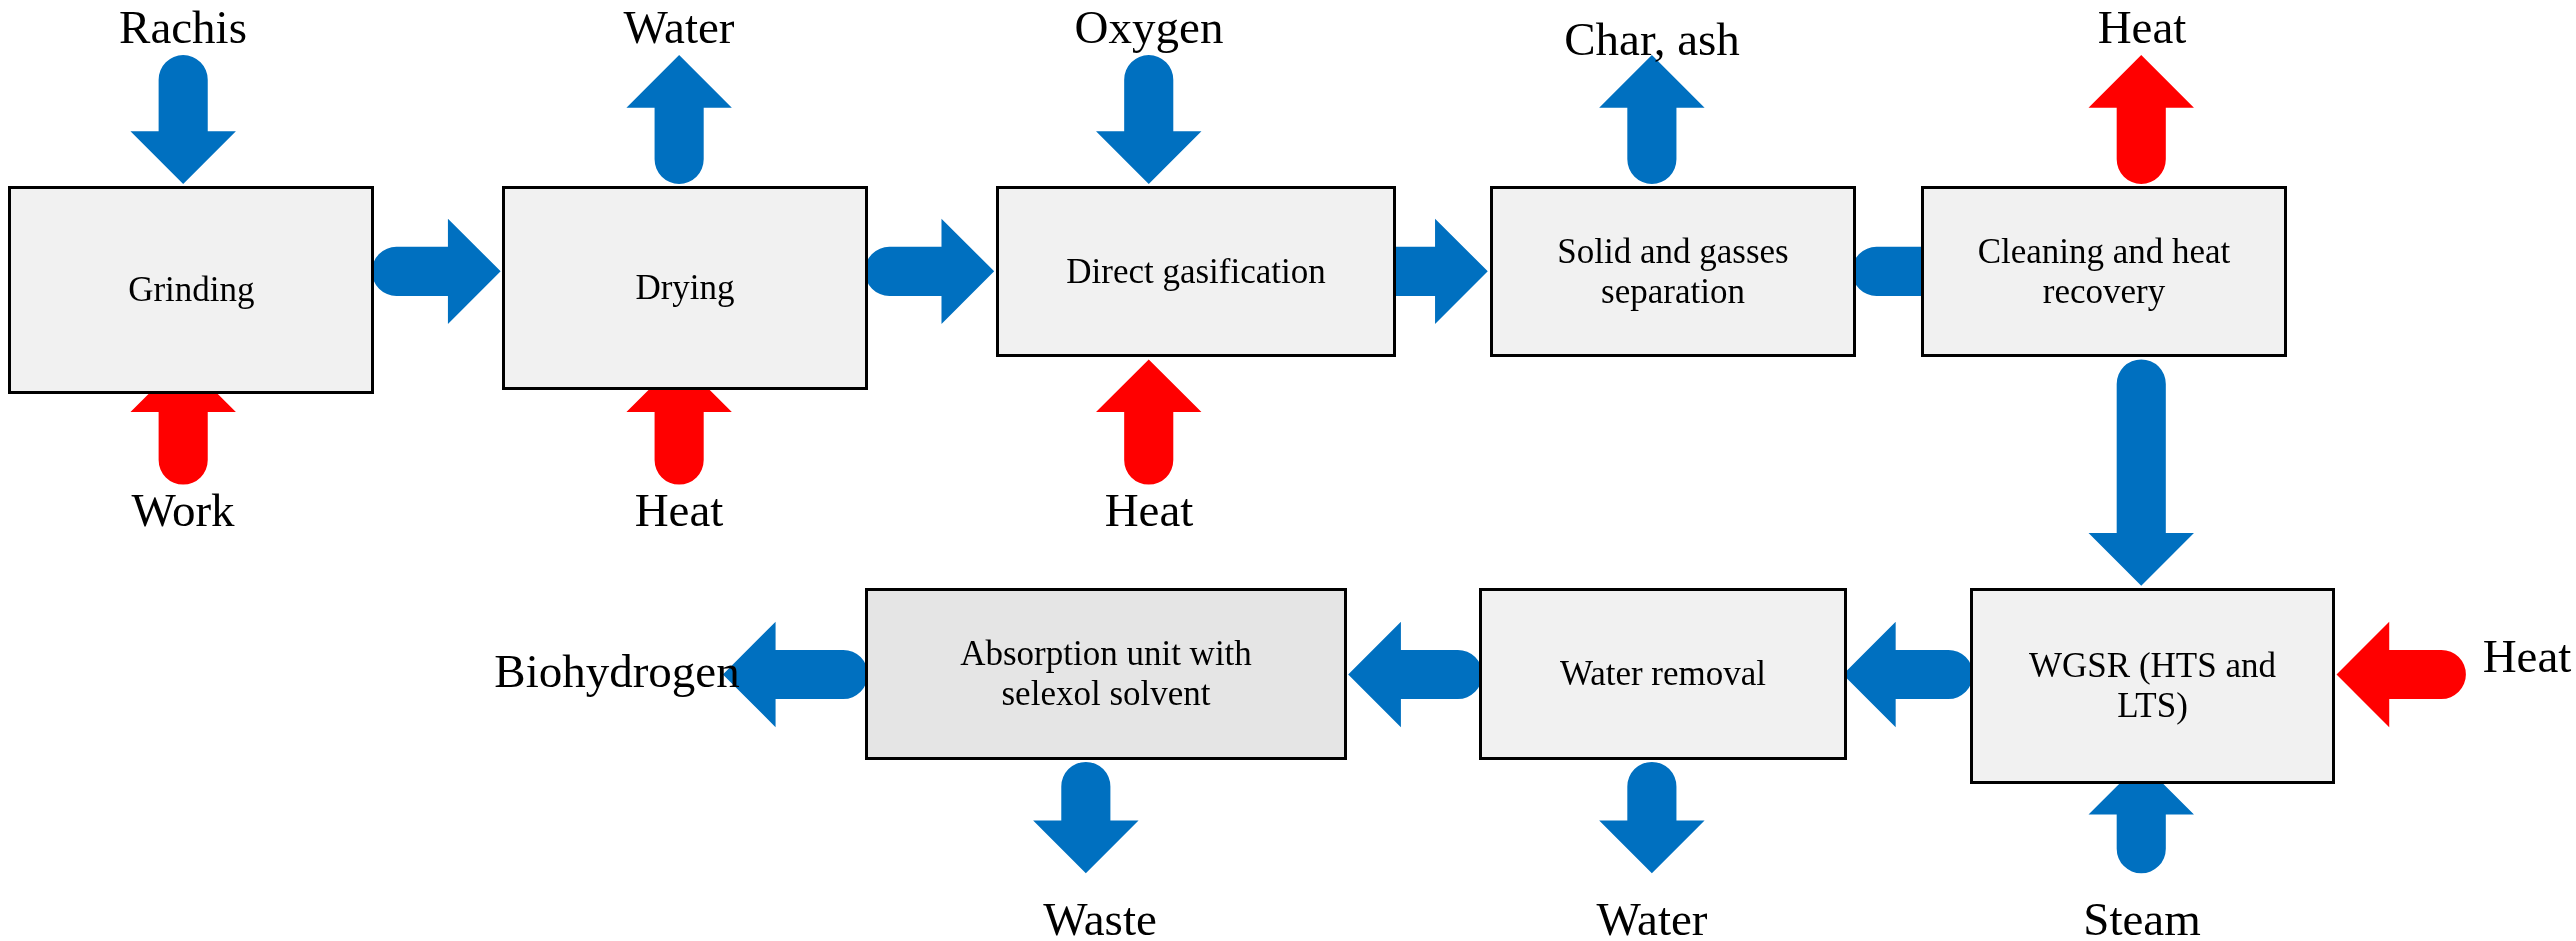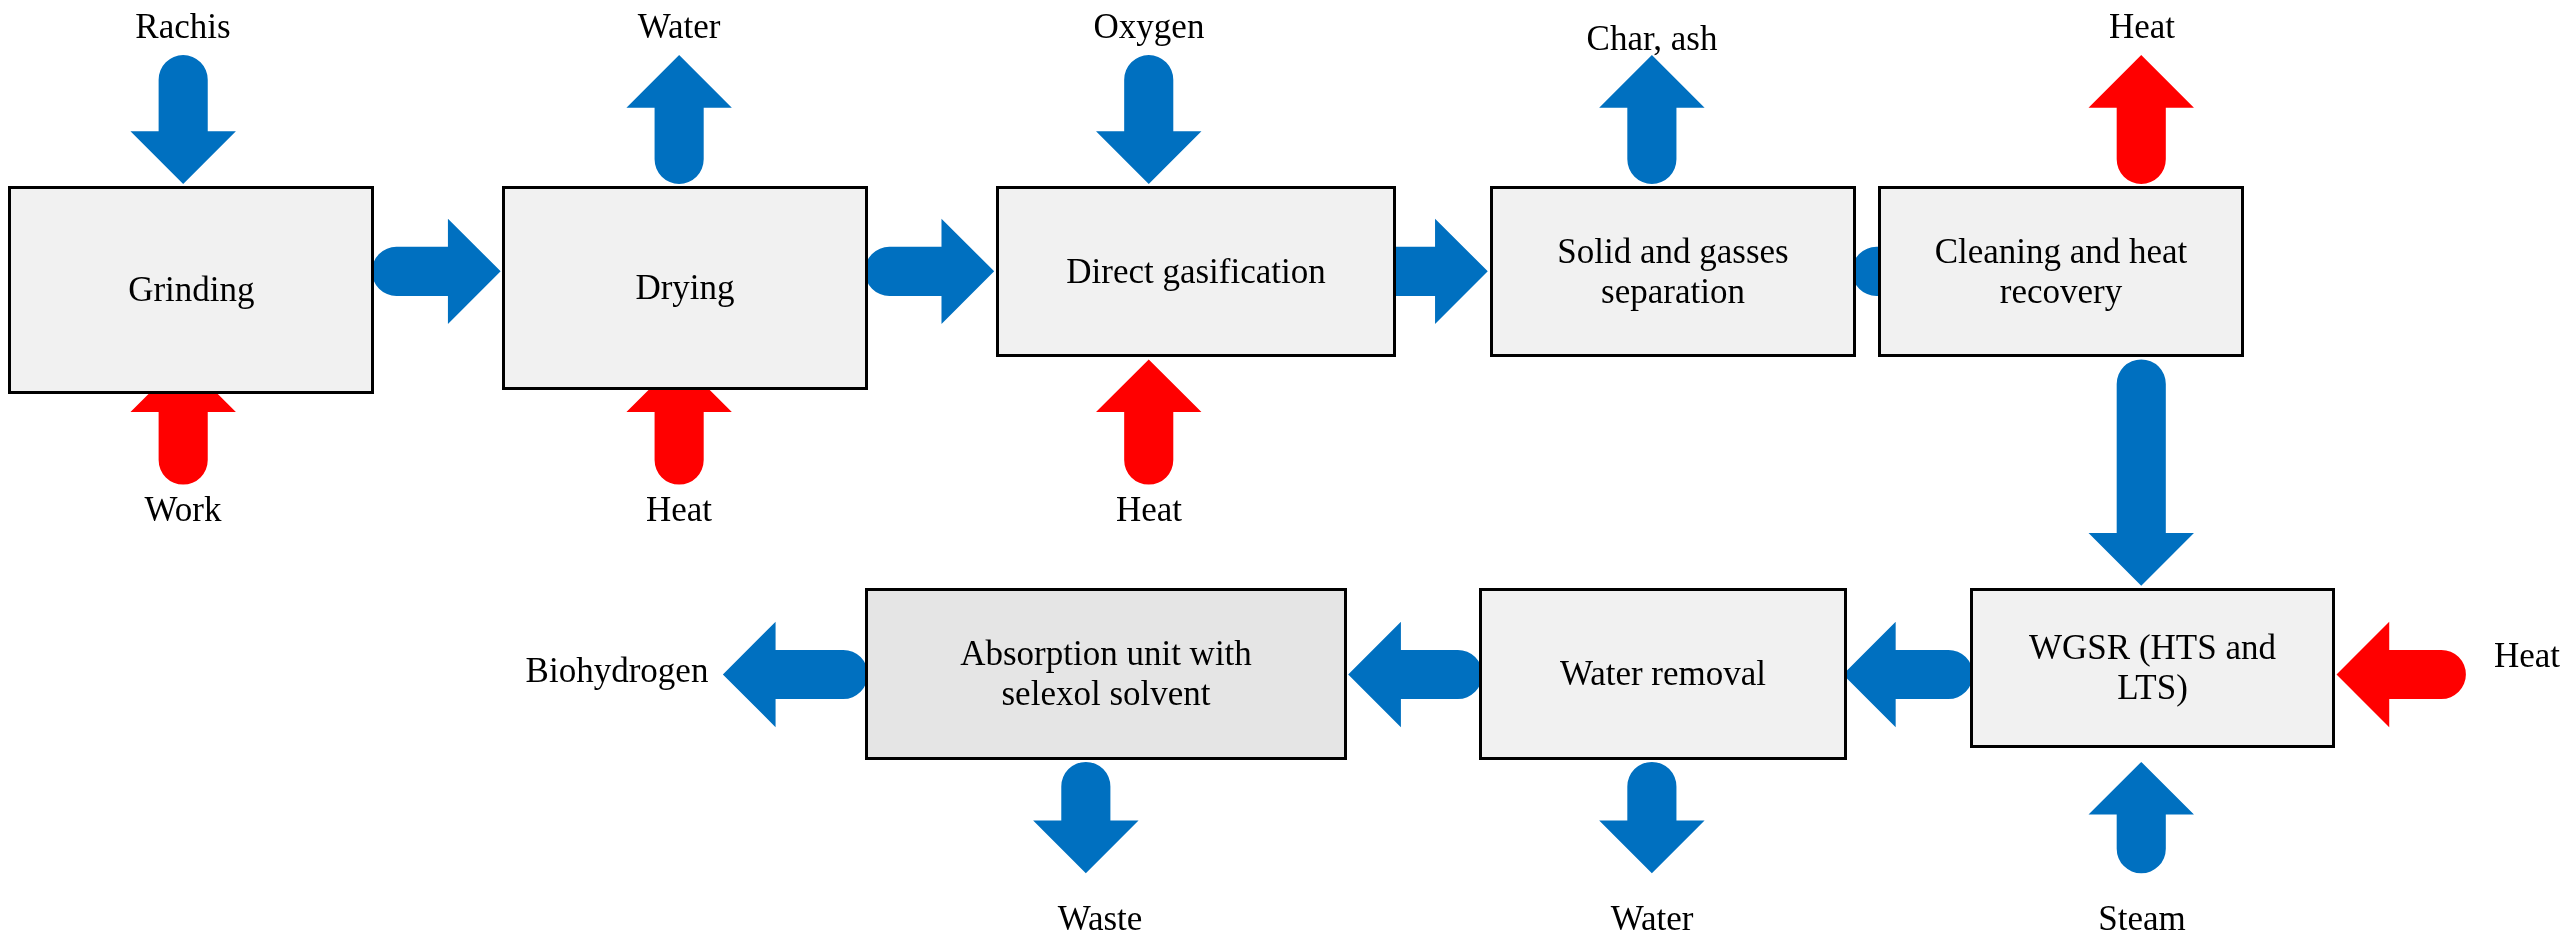--- a/index.html
+++ b/index.html
@@ -22,21 +22,21 @@
     justify-content: center;
     text-align: center;
     font-size: 35px;
     line-height: 40px;
   }
   .box span { white-space: pre-line; }
   .box.highlight { background: #e5e5e5; }
   .lbl {
     position: absolute;
     transform: translateX(-50%);
-    font-size: 35px;
+    font-size: 47px;
     line-height: 40px;
     white-space: nowrap;
     text-align: right;
   }
   .arrows {
     position: absolute;
     left: 0;
     top: 0;
     width: 2576px;
     height: 941px;
@@ -76,26 +76,26 @@
   <div class="box" style="left:502px;top:186px;width:366px;height:204px">
     <span>Drying</span>
   </div>
   <div class="box" style="left:996px;top:186px;width:400px;height:171px">
     <span>Direct gasification</span>
   </div>
   <div class="box" style="left:1490px;top:186px;width:366px;height:171px">
     <span>Solid and gasses
 separation</span>
   </div>
-  <div class="box" style="left:1878px;top:186px;width:366px;height:171px">
+  <div class="box" style="left:1921px;top:186px;width:366px;height:171px">
     <span>Cleaning and heat
 recovery</span>
   </div>
 
-  <div class="box" style="left:1970px;top:588px;width:365px;height:160px">
+  <div class="box" style="left:1970px;top:588px;width:365px;height:196px">
     <span>WGSR (HTS and
 LTS)</span>
   </div>
   <div class="box" style="left:1479px;top:588px;width:368px;height:172px">
     <span>Water removal</span>
   </div>
   <div class="box highlight" style="left:865px;top:588px;width:482px;height:172px">
     <span>Absorption unit with
 selexol solvent</span>
   </div>

